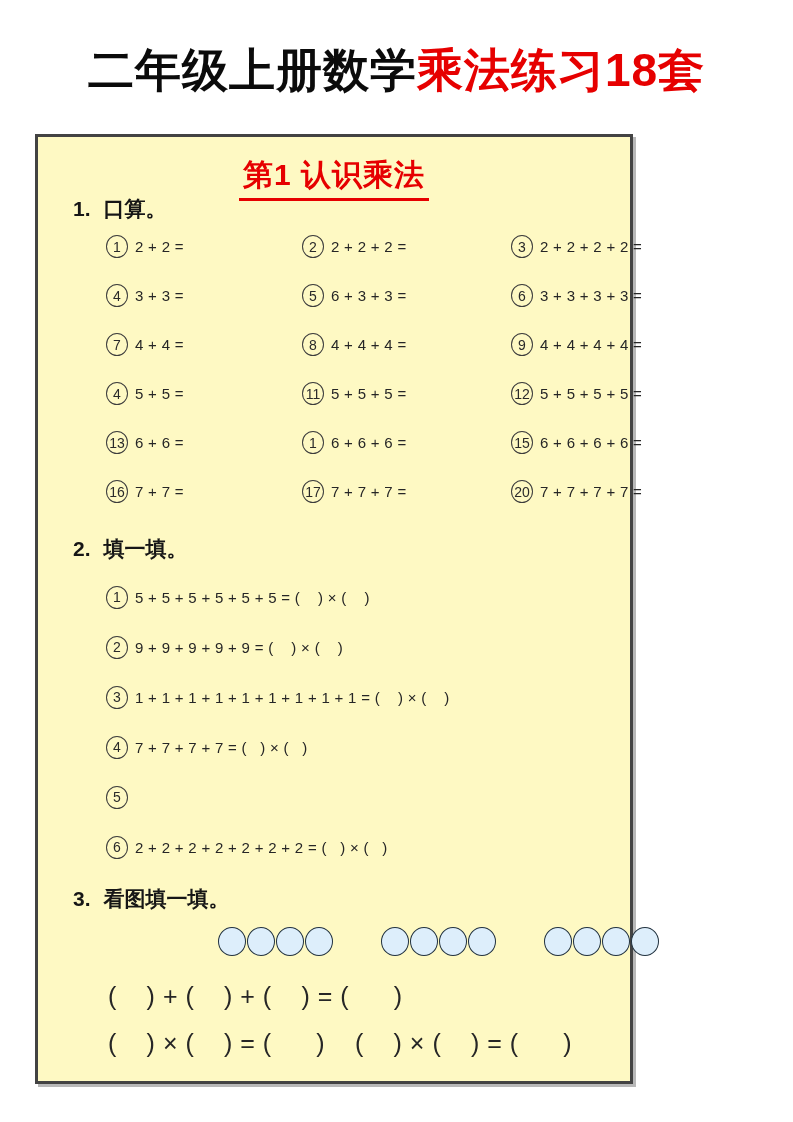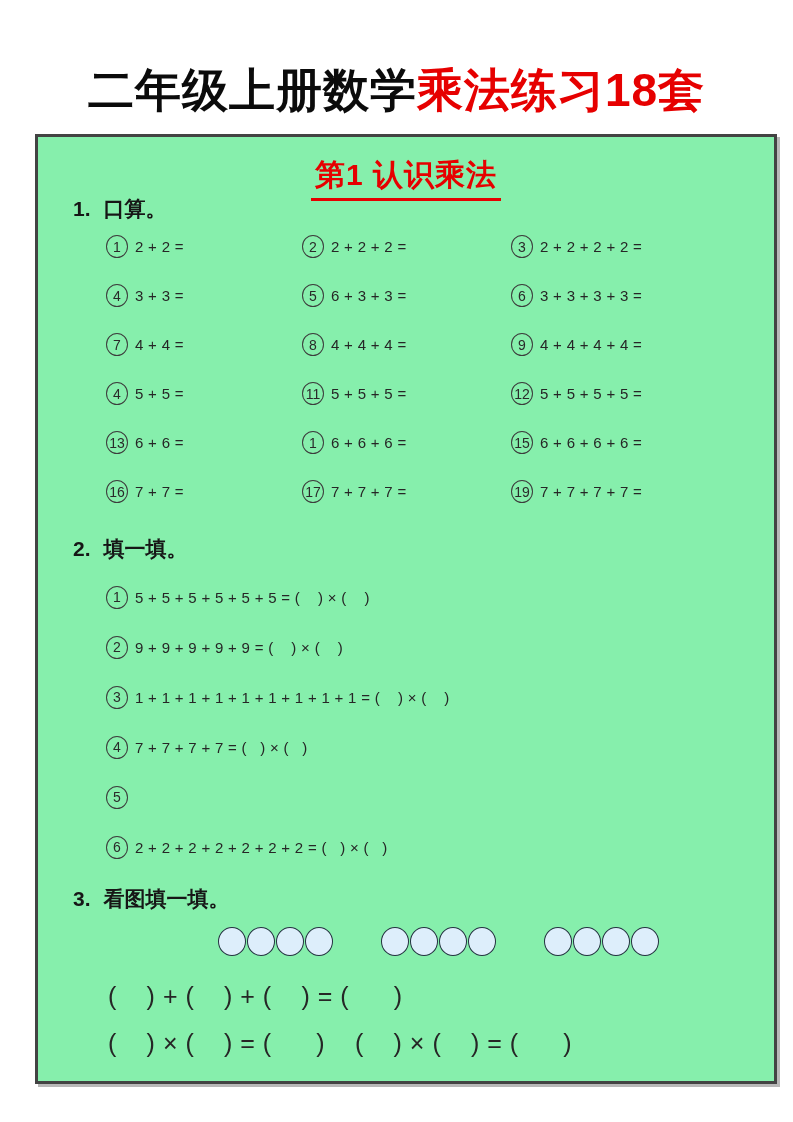--- a/index.html
+++ b/index.html
@@ -5,28 +5,28 @@
   * { margin:0; padding:0; box-sizing:border-box; }
   html,body { width:793px; height:1122px; background:#ffffff; overflow:hidden;
     font-family:"Liberation Sans","DejaVu Sans",sans-serif; }
 
   .page { position:relative; width:793px; height:1122px; background:#fff; }
 
   
   .page-title {
     position:absolute; top:42px; left:0; width:100%;
     text-align:center; font-size:46px; font-weight:bold;
-    letter-spacing:1px; line-height:1.25; color:#0b0b0b;margin-top:20px;
+    letter-spacing:1px; line-height:1.25; color:#0b0b0b;
   }
   .t-red { color:var(--red,#e60000); }
 
   
   .box {
-    position:absolute; left:35px; top:134px; width:742px; height:950px;
-    background:#86efac; border:3px solid var(--border,#434343);
+    position:absolute; left:35px; top:134px; width:598px; height:950px;
+    background:#fef9c3; border:3px solid var(--border,#434343);
     box-shadow:3px 3px 0 rgba(0,0,0,0.28);
   }
 
   .ws-heading { position:absolute; top:18px; left:0; width:100%; text-align:center; }
   .ws-heading-text {
     display:inline-block; font-size:30px; font-weight:bold; color:var(--red,#e60000);
     border-bottom:3px solid var(--red,#e60000); padding:0 4px 2px 4px; letter-spacing:1px;
   }
 
   .sec-label { position:absolute; display:flex; align-items:center; gap:13px;
@@ -155,21 +155,21 @@
       <div class="orow">
         <div class="q">
             <span class="circ">16</span>
             <span class="eq">7 + 7 =</span>
           </div>
         <div class="q">
             <span class="circ">17</span>
             <span class="eq">7 + 7 + 7 =</span>
           </div>
         <div class="q">
-            <span class="circ">19</span>
+            <span class="circ">20</span>
             <span class="eq">7 + 7 + 7 + 7 =</span>
           </div>
       </div>
     </div>
 
     <div class="sec-label lbl-fill">
       <span class="sec-no">2.</span>
       <span class="sec-text">填一填。</span>
     </div>
 

